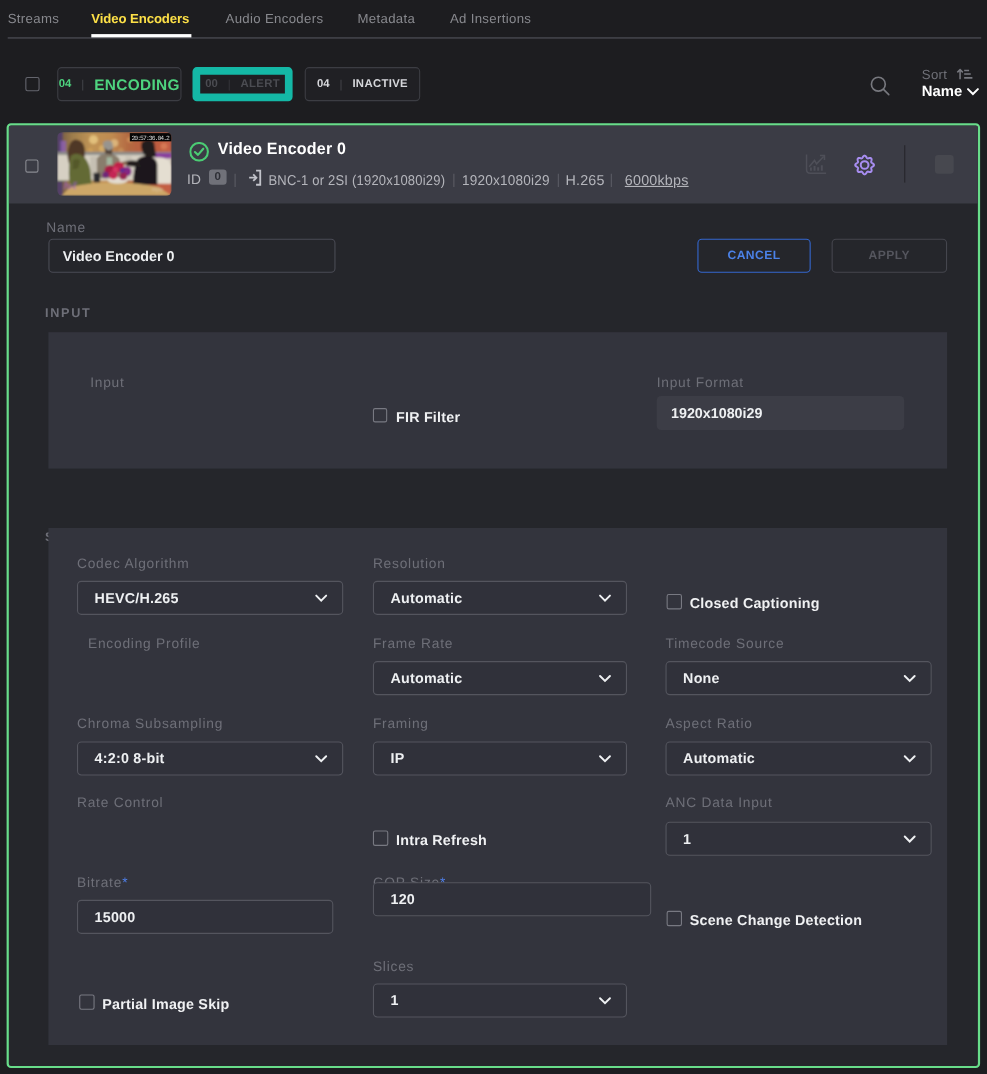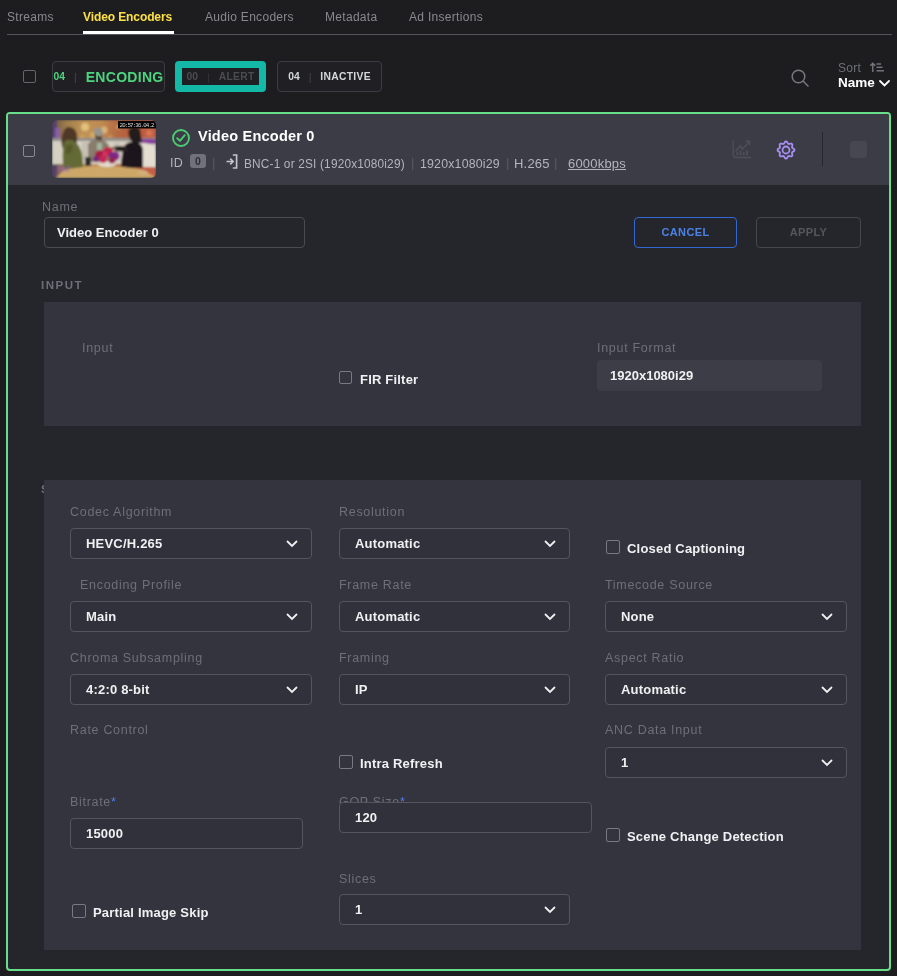--- a/index.html
+++ b/index.html
@@ -201,25 +201,20 @@
     <div class="lbl" style="left:331px; top:391px;">Resolution</div>
     <div class="sel" style="left:331px; top:414px; width:231px;">Automatic
       <svg width="12" height="8" viewBox="0 0 12 8">
           <path d="M1.5 1.5 L6 6 L10.5 1.5" stroke="#eef0f2" stroke-width="1.8" fill="none" stroke-linecap="round"></path>
         </svg>
     </div>
     <div class="cb" style="left:598px; top:426px;"></div>
     <div class="cblbl" style="left:619px; top:427px;">Closed Captioning</div>
 
     <div class="lbl" style="left:72px; top:464px;">Encoding Profile</div>
-    <div class="sel" style="left:62px; top:487px;">Main
-      <svg width="12" height="8" viewBox="0 0 12 8">
-          <path d="M1.5 1.5 L6 6 L10.5 1.5" stroke="#eef0f2" stroke-width="1.8" fill="none" stroke-linecap="round"></path>
-        </svg>
-    </div>
     <div class="lbl" style="left:331px; top:464px;">Frame Rate</div>
     <div class="sel" style="left:331px; top:487px; width:231px;">Automatic
       <svg width="12" height="8" viewBox="0 0 12 8">
           <path d="M1.5 1.5 L6 6 L10.5 1.5" stroke="#eef0f2" stroke-width="1.8" fill="none" stroke-linecap="round"></path>
         </svg>
     </div>
     <div class="lbl" style="left:597px; top:464px;">Timecode Source</div>
     <div class="sel" style="left:597px; top:487px;">None
       <svg width="12" height="8" viewBox="0 0 12 8">
           <path d="M1.5 1.5 L6 6 L10.5 1.5" stroke="#eef0f2" stroke-width="1.8" fill="none" stroke-linecap="round"></path>

